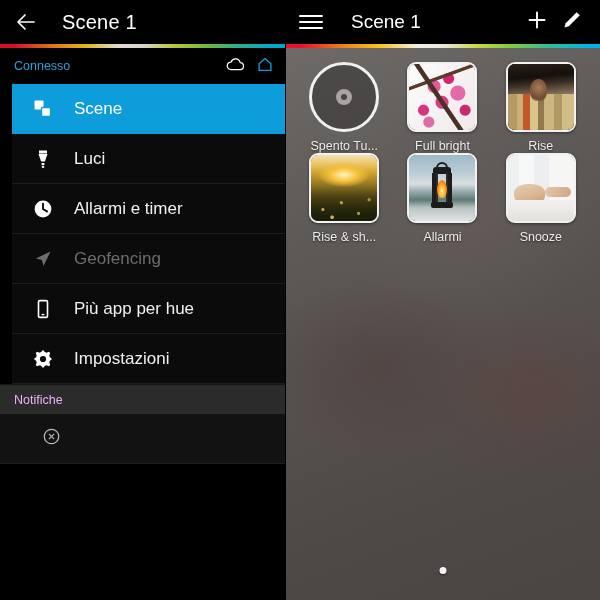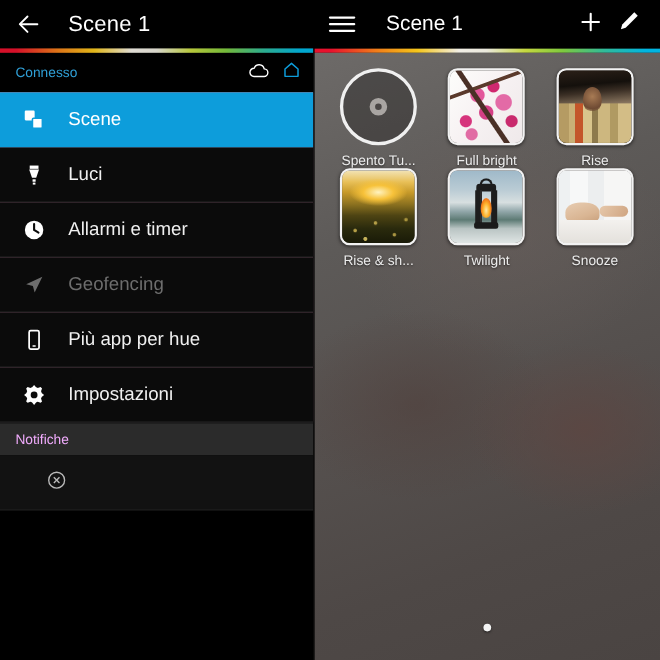--- a/index.html
+++ b/index.html
@@ -48,21 +48,21 @@
   .connesso-row {
     height: 36px; background: #000;
     display: flex; align-items: center;
     padding: 0 12px 0 14px;
   }
   .connesso-label {
     color: #2f9fd6; font-size: 12.5px; flex: 1;
   }
   .conn-icons { display: flex; align-items: center; gap: 12px; }
 
-  .menu { background: #f9a8d4; }
+  .menu { background: #ef4444; margin-left: 12px; }
   .menu-item {
     height: 50px;
     display: flex; align-items: center;
     padding-left: 16px;
     border-bottom: 1px solid #1e1e1e;
     background: #0b0b0b;
   }
   .menu-item.active { background: #0d9ddb; border-bottom-color: #0d9ddb; }
   .menu-item .mi-icon {
     width: 30px; height: 30px;
@@ -455,21 +455,21 @@
           <div class="tile-img">
             <div class="art-twilight"></div>
             <div class="lantern">
               <div class="handle"></div>
                 <div class="cap"></div>
               <div class="body"></div>
                 <div class="flame"></div>
                 <div class="base"></div>
             </div>
           </div>
-          <div class="tile-label">Twilight</div>
+          <div class="tile-label">Allarmi</div>
         </div>
 
         <div class="tile">
           <div class="tile-img">
             <div class="art-snooze"></div>
             <div class="snooze-arm"></div>
           </div>
           <div class="tile-label">Snooze</div>
         </div>
 

